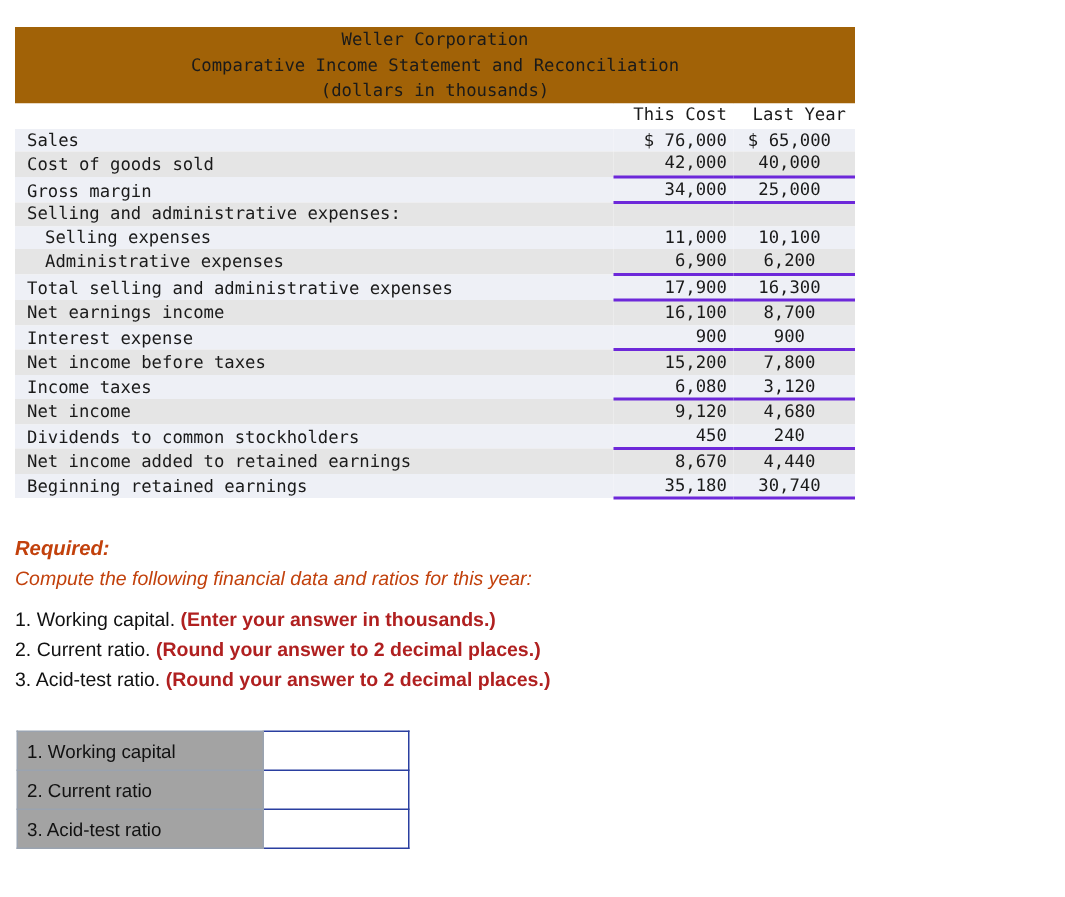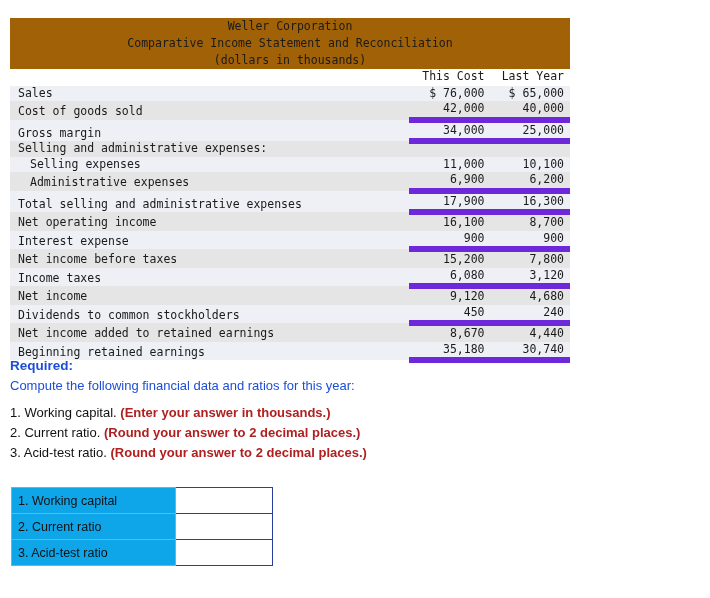--- a/index.html
+++ b/index.html
@@ -45,45 +45,46 @@
     width: 400px;
     padding-left: 8px !important;
   }
   .col-num {
     width: 78px;
     text-align: right;
     padding-right: 4px !important;
   }
   .col-num2 {
     width: 78px;
-    text-align: right;
+    text-align: center;
     padding-right: 6px !important;
   }
   .row-shade td { background: #eef0f6; }
   .row-plain td { background: #e5e5e5; }
   .hdr td {
     background: #ffffff;
     text-align: right;
     padding-bottom: 1px !important;
   }
   .indent1 { padding-left: 20px !important; }
-  .ul-single { border-bottom: 6px solid #6d28d9; }
+  .ul-single { border-bottom: 2px solid #6d28d9; }
   .dbl-bottom {
     border-bottom: 3px double #444;
   }
   .statement .pad-top td { padding-top: 2px; }
 
   
   .required {
     position: absolute;
     left: 10px;
     top: 357px;
     font-size: 13px;
-    color: #1d4ed8;
+    color: #c2410c;
     line-height: 18px;
+    font-style: italic;
   }
   .required .req-head {
     font-weight: bold;
     font-size: 13.5px;
   }
   .required .lede {
     margin-top: 2px;
   }
   .qlist {
     position: absolute;
@@ -107,21 +108,21 @@
   }
   .answers td {
     height: 23px;
     font-size: 12.5px;
     color: #111;
   }
   .answers td.lab {
     width: 156px;
     border: 1px solid #9aa3b0;
     padding-left: 6px;
-    background: #0ea5e9;
+    background: #a3a3a3;
   }
   .answers td.inp {
     width: 96px;
     border: 1px solid #2a3fa0;
     background: #ffffff;
     padding: 0;
   }
   .answers td.inp input {
     width: 100%;
     height: 21px;
@@ -181,21 +182,21 @@
     <td class="col-label indent1">Administrative expenses</td>
     <td class="col-num ul-single">6,900</td>
     <td class="col-num2 ul-single">6,200</td>
   </tr>
   <tr class="row-shade">
     <td class="col-label">Total selling and administrative expenses</td>
     <td class="col-num ul-single">17,900</td>
     <td class="col-num2 ul-single">16,300</td>
   </tr>
   <tr class="row-plain">
-    <td class="col-label">Net operating income</td>
+    <td class="col-label">Net earnings income</td>
     <td class="col-num">16,100</td>
     <td class="col-num2">8,700</td>
   </tr>
   <tr class="row-shade">
     <td class="col-label">Interest expense</td>
     <td class="col-num ul-single">900</td>
     <td class="col-num2 ul-single">900</td>
   </tr>
   <tr class="row-plain">
     <td class="col-label">Net income before taxes</td>

